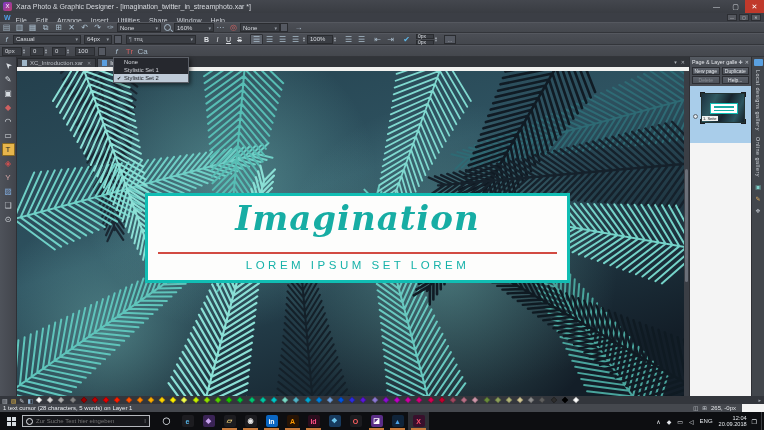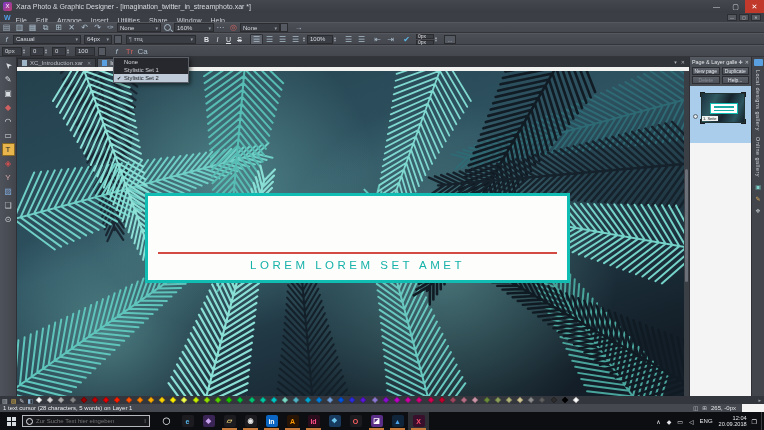--- a/index.html
+++ b/index.html
@@ -360,22 +360,23 @@
       <path d="M420,360 L357.88342917539507,128.1778016906236 M418.1882666842824,353.2385192159765 L371.5396888642151,332.7782164288008 M418.1882666842824,353.2385192159765 L448.3569687332881,312.1950883231272 M416.3765333685647,346.477038431953 L370.94209002177683,325.90051696827265 M416.3765333685647,346.477038431953 L445.43565478184775,305.94002644949614 M414.5648000528471,339.7155576479296 L370.340503639338,319.04877677305484 M414.5648000528471,339.7155576479296 L442.5307737740016,299.7054521890871 M412.7530667371294,332.9540768639061 L369.7344843094052,312.22288272672375 M412.7530667371294,332.9540768639061 L439.6426548857422,293.49104487645707 M410.9413334214118,326.1925960798826 L369.1235887728464,305.4227147942688 M410.9413334214118,326.1925960798826 L436.77162197323327,287.2964789286713 M409.1296001056941,319.4311152958591 L368.507376020405,298.6481460574525 M409.1296001056941,319.4311152958591 L433.9179935025752,281.12142392668386 M407.3178667899765,312.6696345118356 L367.88540739367426,291.8990427516068 M407.3178667899765,312.6696345118356 L431.0820824807583,274.96554469769063 M405.50613347425883,305.9081537278122 L367.25724668551067,285.17526430385664 M405.50613347425883,305.9081537278122 L428.264196387812,268.82850139843885 M403.6944001585412,299.1466729437887 L366.6224602398686,278.47666337276223 M403.6944001585412,299.1466729437887 L425.4646371101689,262.709949599476 M401.88266684282354,292.3851921597652 L365.9806170510347,271.8030858893737 M401.88266684282354,292.3851921597652 L422.68370087525074,256.6095403703207 M400.0709335271059,285.6237113757417 L365.3312888622445,265.1543710996864 M400.0709335271059,285.6237113757417 L419.9216781872928,250.5269203655391 M398.25920021138825,278.86223059171823 L364.67405026366,258.53035160849083 M398.25920021138825,278.86223059171823 L417.17885376441683,244.4617319117082 M396.44746689567063,272.1007498076948 L364.00847878969097,251.93085342460557 M396.44746689567063,272.1007498076948 L414.45550647696564,238.41361309524984 M394.63573357995296,265.3392690236713 L363.33415501563957,245.35569600748556 M394.63573357995296,265.3392690236713 L411.7519092871099,232.38219785111653 M392.82400026423534,258.5777882396478 L362.6506626536495,238.80469231519515 M392.82400026423534,258.5777882396478 L409.0683291897408,226.36711605231235 M391.01226694851766,251.81630745562435 L361.9575886479417,232.27764885373588 M391.01226694851766,251.81630745562435 L406.4050271546567,220.3679936002296 M389.20053363280005,245.05482667160086 L361.25452326931725,225.774365727719 M389.20053363280005,245.05482667160086 L403.7622580700584,214.38445251578403 M387.3888003170824,238.2933458875774 L360.54106020890896,219.29463669237225 M387.3888003170824,238.2933458875774 L401.14027068736044,208.41611103133 M385.57706700136475,231.5318651035539 L359.8167966711638,212.83824920687024 M385.57706700136475,231.5318651035539 L398.5393075673315,202.46258368333673 M383.76533368564714,224.77038431953045 L359.08133346603745,206.4049844889772 M383.76533368564714,224.77038431953045 L395.95960502757316,196.52348140580804 M381.95360036992946,218.00890353550696 L358.3342751003831,199.9946175709907 M381.95360036992946,218.00890353550696 L393.4013930913463,190.59841162442524 M380.14186705421184,211.24742275148347 L357.57522986851683,193.60691735697588 M380.14186705421184,211.24742275148347 L390.8648954377565,184.68697835139596 M378.33013373849417,204.48594196746 L356.8038099419413,187.24164668127696 M378.33013373849417,204.48594196746 L388.3503293533069,178.78878228098884 M376.51840042277655,197.72446118343652 L356.01963145821105,180.89856236829544 M376.51840042277655,197.72446118343652 L385.85790568482776,172.9034208857351 M374.7066671070589,190.96298039941306 L355.2223146089203,174.57741529352205 M374.7066671070589,190.96298039941306 L383.38782879379215,167.0304885132783 M372.89493379134126,184.20149961538957 L354.411483726799,168.27795044581003 M372.89493379134126,184.20149961538957 L380.9402965120262,161.16957648385196 M371.0832004756236,177.44001883136607 L353.58676737189614,161.99990699087766 M371.0832004756236,177.44001883136607 L378.5155000988224,155.32027318836649 M369.27146715990597,170.6785380473426 L352.7477984168372,155.74301833602652 M369.27146715990597,170.6785380473426 L376.11362419946437,149.4821641870853 M367.4597338441883,163.91705726331912 L351.8942141311363,149.50701219606248 M367.4597338441883,163.91705726331912 L373.73484680517043,143.65483230887023 M365.6480005284707,157.15557647929566 L351.025656264548,143.29161066040652 M365.6480005284707,157.15557647929566 L371.37933921446484,137.83785775097718 M363.836267212753,150.39409569527217 L350.14177112944157,137.09653026138122 M363.836267212753,150.39409569527217 L369.0472659959817,132.03081817938101 M362.0245338970354,143.6326149112487 L349.24220968218265,130.92148204365975 M362.0245338970354,143.6326149112487 L366.7387849527123,126.23328882961096 M360.21280058131777,136.87113412722522 L348.32662760350473,124.76617163486253 M360.21280058131777,136.87113412722522 L364.4540470876986,120.44484260807482 M358.4010672656001,130.10965334320173 L347.39468537785604,118.6302993172885 M358.4010672656001,130.10965334320173 L362.19319657118274,114.66505019385366" stroke="#68c8bf" stroke-width="2" fill="none" stroke-linecap="round" opacity="1"></path>
       <path d="M-20,330 L184.78801107224788,186.60589091223838 M-14.26593568997706,325.9849649455427 L-11.015807172970385,275.1078715413108 M-14.26593568997706,325.9849649455427 L34.65450297022855,340.3318339396145 M-8.531871379954119,321.96992989108537 L-4.776771068843209,272.1496459074157 M-8.531871379954119,321.96992989108537 L39.56820179156708,335.48083050704383 M-2.797807069931178,317.954894836628 L1.4385305172503102,269.196183188273 M-2.797807069931178,317.954894836628 L44.4693072537997,330.6505012131409 M2.936257240091763,313.9398597821707 L7.630056208712091,266.24707888734156 M2.936257240091763,313.9398597821707 L49.35818530771125,325.84102328515485 M8.670321550114704,309.92482472771337 L13.797770774701805,263.3019282019796 M8.670321550114704,309.92482472771337 L54.23520429370009,321.05256827990377 M14.404385860137644,305.90978967325606 L19.941645131528954,260.36032611108675 M14.404385860137644,305.90978967325606 L59.10073485989742,316.2853020524917 M20.13845017016059,301.89475461879874 L26.061656342843573,257.42186746273603 M20.13845017016059,301.89475461879874 L63.95514987988566,311.5393847261579 M25.872514480183526,297.87971956434137 L32.15778761862685,254.4861470617787 M25.872514480183526,297.87971956434137 L68.79882437003133,306.8149706632616 M31.60657879020647,293.86468450988406 L38.23002831298314,251.5527597574076 M31.60657879020647,293.86468450988406 L73.63213540644762,302.1122084374097 M37.34064310022941,289.84964945542674 L44.27837392073257,248.6213005306609 M37.34064310022941,289.84964945542674 L78.4554620416019,297.43124080673005 M43.07470741025235,285.83461440096943 L50.30282607280634,245.6913645818524 M43.07470741025235,285.83461440096943 L83.26918522058352,292.772204688295 M48.80877172027529,281.8195793465121 L56.30339253044637,242.7625474179112 M48.80877172027529,281.8195793465121 L88.07368769704743,288.1352311337011 M54.54283603029823,277.80454429205474 L62.280087178209634,239.83444493961503 M54.54283603029823,277.80454429205474 L92.869353948849,283.5204453058064 M60.27690034032118,273.78950923759743 L68.23293001577956,236.90665352870167 M60.27690034032118,273.78950923759743 L97.6565700933855,278.927966456632 M66.01096465034412,269.7744741831401 L74.16194714858669,233.97877013484202 M66.01096465034412,269.7744741831401 L102.43572380266002,274.35790790642864 M71.74502896036705,265.7594391286828 L80.06717077724011,231.05039236245983 M71.74502896036705,265.7594391286828 L107.20720421808323,269.81037702391427 M77.47909327039,261.7444040742255 L85.94863918577205,228.12111855738112 M77.47909327039,261.7444040742255 L111.97140186502864,265.2854752076845 M83.21315758041294,257.7293690197681 L91.80639672869863,225.19054789329874 M83.21315758041294,257.7293690197681 L116.72870856715727,260.7832978687988 M88.94722189043588,253.7143339653108 L97.64049381689905,222.2582804580355 M88.94722189043588,253.7143339653108 L121.47951736052713,256.30393441454623 M94.68128620045881,249.69929891085349 L103.45098690231616,219.3239173395902 M94.68128620045881,249.69929891085349 L126.22422240750367,251.84746823339245 M100.41535051048176,245.68426385639617 L109.237938461482,216.3870607119514 M100.41535051048176,245.68426385639617 L130.96321891048666,247.41397668111077 M106.1494148205047,241.66922880193886 L115.00141697787097,213.44731392066294 M106.1494148205047,241.66922880193886 L135.69690302546923,243.0035310680996 M111.88347913052763,237.65419374748151 L120.74149692308487,210.50428156812558 M111.88347913052763,237.65419374748151 L140.4256717754456,238.61619664788785 M117.61754344055058,233.63915869302417 L126.45825873687298,207.55756959861947 M117.61754344055058,233.63915869302417 L145.14992296368254,234.2520326068304 M123.35160775057352,229.62412363856686 L132.15178880599146,204.60678538303168 M123.35160775057352,229.62412363856686 L149.8700550868708,229.91109205499552 M129.08567206059647,225.60908858410954 L137.82217944190631,201.6515378032739 M129.08567206059647,225.60908858410954 L154.58646724817277,225.59342201824444 M134.8197363706194,221.59405352965223 L143.4695288573438,198.6914373363741 M134.8197363706194,221.59405352965223 L159.2995590701815,221.2990634315057 M140.55380068064235,217.57901847519489 L149.09394114169334,195.7260961382277 M140.55380068064235,217.57901847519489 L164.00973060780797,217.0280511332443 M146.2878649906653,213.56398342073754 L154.6955262352676,192.7551281269927 M146.2878649906653,213.56398342073754 L168.71738226111165,212.7804138611268 M152.02192930068824,209.54894836628023 L160.27439990242414,189.7781490661132 M152.02192930068824,209.54894836628023 L173.42291468809097,208.55617424888248 M157.75599361071116,205.53391331182291 L165.83068370355483,186.79477664695673 M157.75599361071116,205.53391331182291 L178.1267287174493,204.35534882436147 M163.4900579207341,201.5188782573656 L171.36450496594725,183.8046305710501 M163.4900579207341,201.5188782573656 L182.8292252613528,200.1779480087894 M169.22412223075705,197.50384320290826 L176.87599675352445,180.80733263189902 M169.22412223075705,197.50384320290826 L187.53080522819528,196.02397611721915 M174.95818654078,193.48880814845094 L182.3652978354683,177.80250679637624 M174.95818654078,193.48880814845094 L192.2318694353871,191.8934313601786 M180.69225085080294,189.4737730939936 L187.83255265373282,174.7897792856635 M180.69225085080294,189.4737730939936 L196.93281852218328,187.78630584651438" stroke="#5fc4bb" stroke-width="2" fill="none" stroke-linecap="round" opacity="1"></path>
       <path d="M560,-40 L410.00000000000006,219.8076211353316 M556.5,-33.93782217350893 L578.0868082560975,20.992771390683373 M556.5,-33.93782217350893 L498.1353064004028,-25.167249727816795 M553,-27.875644347017857 L573.7126439902397,26.3426918404159 M553,-27.875644347017857 L495.6892215156374,-18.70415212839162 M549.5,-21.813466520526788 L569.3540465001777,31.681023266448292 M549.5,-21.813466520526788 L493.24538963190355,-12.260330264110646 M546,-15.751288694035715 L565.0111564806416,37.00799796972196 M546,-15.751288694035715 L490.8035392233195,-5.83578982971366 M542.5,-9.689110867544645 L560.6841116098228,42.32384987265458 M542.5,-9.689110867544645 L488.3633988680334,0.5694669031968278 M539,-3.626933041053576 L556.3730465313198,47.62881448271782 M539,-3.626933041053576 L485.92469728879274,6.955441083580077 M535.5,2.4352447854374972 L552.0780928365039,52.92312885581876 M535.5,2.4352447854374972 L483.4871633934742,13.322137277918943 M532,8.49742261192857 L547.7993790473084,58.207031559489906 M532,8.49742261192857 L481.0505263155674,19.66956346672055 M528.5,14.559600438419636 L543.5370305994419,63.48076263589251 M528.5,14.559600438419636 L478.61451545460864,25.997731040555493 M525,20.62177826491071 L539.2911698260276,68.7445635646379 M525,20.62177826491071 L476.17886051655813,32.306654795636824 M521.5,26.683956091401782 L535.0619159416726,73.99867722543159 M521.5,26.683956091401782 L473.74329155411743,38.5963529289391 M518,32.74613391789285 L530.8493850269663,79.2433478605451 M518,32.74613391789285 L471.30753900698005,44.86684703285883 M514.5,38.80831174438393 L526.6536900134115,84.4788210371201 M514.5,38.80831174438393 L468.8713337420114,51.11816208941642 M511,44.870489570874994 L522.47494066879,89.70534360930975 M511,44.870489570874994 L466.4344070933532,57.35032646400102 M507.5,50.93266739736606 L518.3132435829631,94.92316368026229 M507.5,50.93266739736606 L463.99649090244543,63.56337189865908 M504,56.99484522385714 L514.1687021541101,100.13253056395158 M504,56.99484522385714 L461.55731755796364,69.75733350492756 M500.5,63.05702305034821 L510.04141657540555,105.33369474685924 M500.5,63.05702305034821 L459.11662003566414,75.9322497562126 M497,69.11920087683927 L505.931483822138,110.52690784951392 M497,69.11920087683927 L456.67413193813275,82.08816247971538 M493.5,75.18137870333035 L501.83899763926917,115.71242258789201 M493.5,75.18137870333035 L454.2295875344331,88.22511684790562 M490,81.24355652982142 L497.7640485294385,120.89049273468501 M490,81.24355652982142 L451.7827217996479,94.34316136954425 M486.5,87.30573435631248 L493.7067237414117,126.06137308043847 M486.5,87.30573435631248 L449.3332704543092,100.44234788025658 M483,93.36791218280356 L489.6671072589754,131.22531939456752 M483,93.36791218280356 L446.8809700037125,106.52273153265719 M479.50000000000006,99.43009000929464 L485.645279790281,136.38258838625376 M479.50000000000006,99.43009000929464 L444.42555777710976,112.58437078602779 M476.00000000000006,105.4922678357857 L481.6413187576351,141.53343766522875 M476.00000000000006,105.4922678357857 L441.96677196677564,118.62732739554961 M472.50000000000006,111.55444566227678 L477.6552982877421,146.67812570244917 M472.50000000000006,111.55444566227678 L439.5043516669433,124.65166640109194 M469.00000000000006,117.61662348876786 L473.6872892023969,151.8169117906681 M469.00000000000006,117.61662348876786 L437.03803691260424,130.65745611555778 M465.50000000000006,123.67880131525891 L469.73735900963027,156.95005600490813 M465.50000000000006,123.67880131525891 L434.56756871816657,136.64476811278888 M462.00000000000006,129.74097914175 L465.8055718953071,162.07781916284125 M462.00000000000006,129.74097914175 L432.0926891159682,142.61367721503166 M458.50000000000006,135.80315696824107 L461.89198871517954,167.2004627850798 M458.50000000000006,135.80315696824107 L429.61314119463907,148.5642614799649 M455.00000000000006,141.86533479473212 L457.9966669873951,172.31824905538468 M455.00000000000006,141.86533479473212 L427.128669137308,154.49660218729215 M451.50000000000006,147.9275126212232 L454.1196608854606,177.43144078079524 M451.50000000000006,147.9275126212232 L424.63901825964933,160.41078382489997 M448.00000000000006,153.98969044771428 L450.2610212316632,182.54030135168563 M448.00000000000006,153.98969044771428 L422.1439350477643,166.30689407458368 M444.50000000000006,160.05186827420533 L446.4207954909493,187.6450947017536 M444.50000000000006,160.05186827420533 L419.6431671958925,172.18502379734286 M441.00000000000006,166.1140461006964 L442.5990277652607,192.74608526794617 M441.00000000000006,166.1140461006964 L417.13646364394924,178.04526701824892 M437.50000000000006,172.1762239271875 L438.7957587883314,197.84353795032715 M437.50000000000006,172.1762239271875 L414.6235746148829,183.88772091088546 M434.00000000000006,178.23840175367854 L435.0110259209422,202.93771807189236 M434.00000000000006,178.23840175367854 L412.1042516518483,189.712485781365 M430.50000000000006,184.30057958016963 L431.24486314663653,208.02889133833696 M430.50000000000006,184.30057958016963 L409.5782476551919,195.51966505192328 M427.00000000000006,190.3627574066607 L427.4973010678963,213.1173237977803 M427.00000000000006,190.3627574066607 L407.0453169192428,201.30936524409327 M423.50000000000006,196.42493523315176 L423.7683669027785,218.20328180045325 M423.50000000000006,196.42493523315176 L404.5052151689061,207.08169596146143 M420.00000000000006,202.48711305964284 L420.0580844820139,223.28703195835368 M420.00000000000006,202.48711305964284 L401.9576995960535,212.83676987200863 M416.50000000000006,208.54929088613392 L416.3664742465663,228.36884110487426 M416.50000000000006,208.54929088613392 L399.4025288957064,218.57470269003716 M413.00000000000006,214.61146871262497 L412.69355324565447,233.44897625440848 M413.00000000000006,214.61146871262497 L396.83946330200735,224.29561315768728" stroke="#101b24" stroke-width="2.6" fill="none" stroke-linecap="round" opacity="1"></path>
       <path d="M700,90 L421.0654845343112,114.40360796934442 M693.0266371133578,90.61009019923361 L662.5910326833399,136.44538645637016 M693.0266371133578,90.61009019923361 L655.0942022351878,50.75622232905826 M686.0532742267155,91.22018039846722 L655.7016951248941,135.93151281012626 M686.0532742267155,91.22018039846722 L648.3987624167335,52.45860999230439 M679.0799113400733,91.83027059770083 L648.8320787119914,135.42421766955408 M679.0799113400733,91.83027059770083 L641.7216017897866,54.151094551176655 M672.1065484534312,92.44036079693444 L641.9820570109127,134.9237859805238 M672.1065484534312,92.44036079693444 L635.0625463611094,55.833417343757944 M665.1331855667889,93.05045099616805 L635.1514998312822,134.43050078416746 M665.1331855667889,93.05045099616805 L628.4214187686334,57.50532223626845 M658.1598226801467,93.66054119540166 L628.3402732518708,133.94464316993515 M658.1598226801467,93.66054119540166 L621.7980383150233,59.16655566481575 M651.1864597935045,94.27063139463527 L621.5482396469665,133.46649222898046 M651.1864597935045,94.27063139463527 L615.1922210017407,60.81686667672222 M644.2130969068622,94.88072159386888 L614.7752577133059,132.99632500788186 M644.2130969068622,94.88072159386888 L608.6037795636025,62.456006971423534 M637.23973402022,95.4908117931025 L608.0211824975645,132.53441646270673 M637.23973402022,95.4908117931025 L602.0325235038313,64.08373094093345 M630.2663711335778,96.1009019923361 L601.2858654244011,132.08103941342415 M630.2663711335778,96.1009019923361 L595.4782591295884,65.69979570986851 M623.2930082469356,96.71099219156972 L594.569154325052,131.63646449867372 M623.2930082469356,96.71099219156972 L588.940789587989,67.30396117502674 M616.3196453602934,97.32108239080333 L587.8708934664693,131.20096013089614 M616.3196453602934,97.32108239080333 L582.4199149025891,68.8959900445154 M609.3462824736512,97.93117259003694 L581.1909235810022,130.77479245183244 M609.3462824736512,97.93117259003694 L575.915432010343,70.47564787642187 M602.3729195870089,98.54126278927055 L574.529081896613,130.35822528839802 M602.3729195870089,98.54126278927055 L569.427134799023,72.04270311702217 M595.3995567003667,99.15135298850416 L567.885202167626,129.95152010893787 M595.3995567003667,99.15135298850416 L562.9548141450967,73.59692713852162 M588.4261938137245,99.76144318773777 L561.2591147060026,129.55493597986916 M588.4261938137245,99.76144318773777 L556.4982579520575,75.13809427632268 M581.4528309270822,100.37153338697138 L554.6506464131406,129.16872952271746 M581.4528309270822,100.37153338697138 L550.0572511891993,76.66598186581423 M574.4794680404401,100.98162358620499 L548.0596208121891,128.79315487155273 M574.4794680404401,100.98162358620499 L543.6315759308329,78.18037027867744 M567.5061051537979,101.5917137854386 L541.4858580808776,128.42846363083126 M567.5061051537979,101.5917137854386 L537.221011395937,79.68104295870265 M560.5327422671556,102.20180398467221 L534.9291750848533,128.07490483364913 M560.5327422671556,102.20180398467221 L530.8253339882378,81.16778645711261 M553.5593793805134,102.81189418390582 L528.3893854115204,127.73272490041398 M553.5593793805134,102.81189418390582 L524.4443173367109,82.64039046738706 M546.5860164938712,103.42198438313943 L521.8662994043779,127.40216759794014 M546.5860164938712,103.42198438313943 L518.0777323365005,84.09864785958308 M539.6126536072289,104.03207458237304 L515.3597241978493,127.08347399897355 M539.6126536072289,104.03207458237304 L511.7253471902489,85.54235471414725 M532.6392907205868,104.64216478160665 L508.8694637526019,126.77688244215202 M532.6392907205868,104.64216478160665 L505.3869274498309,86.97131035521417 M525.6659278339446,105.25225498084026 L502.3953188913453,126.48262849240665 M525.6659278339446,105.25225498084026 L499.06223605848584,88.3853173833868 M518.6925649473023,105.86234518007387 L495.93708733510977,126.20094490180995 M518.6925649473023,105.86234518007387 L492.75103339334277,89.78418170799412 M511.7192020606601,106.47243537930748 L489.49456373999436,125.9320615708764 M511.7192020606601,106.47243537930748 L486.45307730833065,91.16771257882122 M504.7458391740179,107.0825255785411 L483.0675397343818,125.67620551032098 M504.7458391740179,107.0825255785411 L480.1681231774683,92.53572261730761 M497.77247628737564,107.6926157777747 L476.65580395661374,125.43360080328091 M497.77247628737564,107.6926157777747 L473.8959239385275,93.88802784720922 M490.7991134007334,108.30270597700832 L470.2591420931211,125.20446856800646 M490.7991134007334,108.30270597700832 L467.6362301370626,95.22444772471954 M483.8257505140912,108.91279617624193 L463.87733691700373,124.9890269210258 M483.8257505140912,108.91279617624193 L461.3887899708005,96.54480516804603 M476.852387627449,109.52288637547554 L457.51016832705307,124.7874909407891 M476.852387627449,109.52288637547554 L455.15334933438373,97.84892658643707 M469.8790247408068,110.13297657470915 L451.157413387214,124.60007263179762 M469.8790247408068,110.13297657470915 L448.9296518644614,99.13664190865599 M462.9056618541646,110.74306677394276 L444.81884636647703,124.42698088922228 M462.9056618541646,110.74306677394276 L442.71743898511954,100.40778461089724 M455.93229896752234,111.35315697317637 L438.49423877919793,124.26842146401725 M455.93229896752234,111.35315697317637 L436.51644995364603,101.66219174414178 M448.9589360808801,111.96324717240998 L432.18335942583667,124.12459692853331 M448.9589360808801,111.96324717240998 L430.3264219066217,102.8997039609468 M441.98557319423793,112.57333737164359 L425.8859744341108,123.99570664263602 M441.98557319423793,112.57333737164359 L424.1470899063324,104.12016554166668 M435.0122103075957,113.1834275708772 L419.60184730055676,123.88194672033367 M435.0122103075957,113.1834275708772 L417.97818698749336,105.32342442010109 M428.03884742095346,113.79351777011081 L413.3307389324936,123.78350999691935 M428.03884742095346,113.79351777011081 L411.8194442042814,106.50933220856663" stroke="#15212b" stroke-width="2.4" fill="none" stroke-linecap="round" opacity="1"></path>
       <path d="M700,330 L474.833395016046,199.99999999999997 M693.937822173509,326.5 L646.4256136382892,345.0911387522601 M693.937822173509,326.5 L686.2821163506376,276.05765104246575 M687.8756443470179,323 L641.0783849210818,340.72055614876774 M687.8756443470179,323 L679.8234664280712,273.61210643526465 M681.8134665205268,319.5 L635.7444458299142,336.3679854341858 M681.8134665205268,319.5 L673.3870600718914,271.1690650373656 M675.7512886940357,316 L630.423486254369,332.03361238119925 M675.7512886940357,316 L666.9729031107536,268.72816539892676 M669.6891108675446,312.5 L625.1151936189428,327.71761811568405 M669.6891108675446,312.5 L660.5809961165164,266.2890462586834 M663.6269330410536,309 L619.8192529477932,323.4201790851069 M663.6269330410536,309 L654.211334409247,263.85134661582117 M657.5647552145625,305.5 L614.5353469298813,319.1414670277871 M657.5647552145625,305.5 L647.8639080631733,261.4147058017599 M651.5025773880715,302 L609.2631559844982,314.8816489430259 M651.5025773880715,302 L641.5387019135782,258.9787635518365 M645.4403995615804,298.5 L604.0023583271648,310.6408870621083 M645.4403995615804,298.5 L635.2356955646362,256.54316007687487 M639.3782217350893,295 L598.7526300358918,306.41933882018145 M639.3782217350893,295 L628.9548633981894,254.1075361346301 M633.3160439085982,291.5 L593.5136451177927,302.21715682901413 M633.3160439085982,291.5 L622.6961745834636,251.67153310109634 M627.2538660821072,288 L588.2850755760323,298.0344888506419 M627.2538660821072,288 L616.4595930877173,249.23479304166446 M621.1916882556161,284.5 L583.066591477106,293.87147777190137 M621.1916882556161,284.5 L610.2450776878288,246.79695878211936 M615.129510429125,281 L577.8578610184328,289.7282615798589 M615.129510429125,281 L604.0525819828124,244.35767397946373 M609.067332602634,277.5 L572.6585505962539,285.604973338136 M609.067332602634,277.5 L597.8820544072653,241.91658319255708 M603.0051547761428,274 L567.4683248738245,281.5017411641362 M603.0051547761428,274 L591.7334382457411,239.47333195255777 M596.9429769496518,270.5 L562.2868468498862,277.41868820717656 M596.9429769496518,270.5 L585.6066716480477,237.02756683315624 M590.8807991231607,267 L557.1137779274092,273.3559326275273 M590.8807991231607,267 L579.501687645466,234.57893552058792 M584.8186212966697,263.5 L551.9487779825929,269.3135875763631 M584.8186212966697,263.5 L573.4184141678874,232.1270868834139 M578.7564434701786,260 L546.7915054341128,265.2917611766286 M578.7564434701786,260 L567.3567740618663,229.67167104205726 M572.6942656436876,256.5 L541.6416173126013,261.29055650482127 M572.6942656436876,256.5 L561.3166851095845,227.2123394380842 M566.6320878171964,253 L536.4987693303516,257.3100715736953 M566.6320878171964,253 L555.2980600487233,224.74874490321747 M560.5699099907054,249.5 L531.3626159512328,253.35039931588764 M560.5699099907054,249.5 L549.300806593242,222.2805417280711 M554.5077321642143,246 L526.2328104608027,249.41162756847004 M554.5077321642143,246 L543.3248274550549,219.80738573059458 M548.4455543377233,242.5 L521.1090050366095,245.49383905842902 M548.4455543377233,242.5 L537.370020366608,217.3289343242152 M542.3833765112322,239 L515.9908508186667,241.59711138907568 M542.3833765112322,239 L531.4362781043468,214.84484658566691 M536.3211986847411,235.5 L510.8779979800927,237.72151702738796 M536.3211986847411,235.5 L525.5234885130745,212.3547833224943 M530.2590208582501,231.99999999999997 L505.77009579790086,233.86712329228692 M530.2590208582501,231.99999999999997 L519.6315345311937,209.85840714022072 M524.1968430317589,228.49999999999997 L500.6667927239289,230.0339923438491 M524.1968430317589,228.49999999999997 L513.760294216828,207.35538250916875 M518.1346652052679,224.99999999999997 L495.5677364558955,226.22218117345588 M518.1346652052679,224.99999999999997 L507.9096407748216,204.84537583092214 M512.0724873787768,221.49999999999997 L490.4725740085717,222.43174159488277 M512.0724873787768,221.49999999999997 L502.0794425846054,202.32805550441782 M506.0103095522858,217.99999999999997 L485.380951785056,218.66272023632794 M506.0103095522858,217.99999999999997 L496.26956322893295,199.80309199165723 M499.9481317257947,214.49999999999997 L480.29251564814,214.91515853338322 M499.9481317257947,214.49999999999997 L490.4798615234751,197.27015788302552 M493.8859538993036,210.99999999999997 L475.2069109917527,211.1890927229469 M493.8859538993036,210.99999999999997 L484.71019154727094,194.72892796220788 M487.8237760728125,207.49999999999997 L470.1237828124725,207.4845538380803 M487.8237760728125,207.49999999999997 L478.96040267402907,192.179079270692 M481.76159824632146,203.99999999999997 L465.042775781093,203.80156770380842 M481.76159824632146,203.99999999999997 L473.2303396042741,189.6202911718459 M475.6994204198304,200.49999999999997 L459.9635343142316,200.14015493386498 M475.6994204198304,200.49999999999997 L467.51984239833155,187.05224541456033" stroke="#0f1a22" stroke-width="2.4" fill="none" stroke-linecap="round" opacity="1"></path>
       <path d="M300,380 L282.56885145046834,180.76106038165088 M299.3899098007664,373.02663711335776 L257.2467515890439,344.7940089689266 M299.3899098007664,373.02663711335776 L335.99027431606225,337.90484340421654 M298.7798196015328,366.0532742267156 L258.09271288633425,337.9452744553685 M298.7798196015328,366.0532742267156 L333.9678948041385,331.30705619459354 M298.1697294022992,359.07991134007335 L258.92628642349,331.13224833994127 M298.1697294022992,359.07991134007335 L331.96391555270054,324.7422837803245 M297.55963920306556,352.1065484534311 L259.7467510260604,324.354598905457 M297.55963920306556,352.1065484534311 L329.9789891778536,318.2100742531222 M296.949549003832,345.1331855667889 L260.55339251479717,317.61198114500365 M296.949549003832,345.1331855667889 L328.013759099037,311.7099638315796 M296.33945880459834,338.1598226801467 L261.34550393777766,310.90403689475943 M296.33945880459834,338.1598226801467 L326.0688593334899,305.2414770322752 M295.72936860536475,331.18645979350447 L262.12238580015156,304.23039497072097 M295.72936860536475,331.18645979350447 L324.1449142937387,298.8041268443185 M295.1192784061311,324.21309690686223 L262.8833462914466,297.5906713093053 M295.1192784061311,324.21309690686223 L322.2425385881584,292.39741490728767 M294.50918820689753,317.23973402022006 L263.6277015103707,290.98446911178246 M294.50918820689753,317.23973402022006 L320.3623368246678,286.02083169250386 M293.8990980076639,310.2663711335778 L264.3547756870455,284.4113789924959 M293.8990980076639,310.2663711335778 L318.5049034176088,279.6738566875908 M293.2890078084303,303.2930082469356 L265.0639014026118,277.87097913082795 M293.2890078084303,303.2930082469356 L316.67082239786714,273.3559585842651 M292.67891760919673,296.3196453602934 L265.7544198061424,271.36283542686397 M292.67891760919673,296.3196453602934 L314.8606672262848,267.06659546930234 M292.0688274099631,289.3462824736512 L266.4256808288038,264.88650166070886 M292.0688274099631,289.3462824736512 L313.07500061041725,260.80521501862205 M291.4587372107295,282.37291958700894 L267.07704339520615,258.4415196554113 M291.4587372107295,282.37291958700894 L311.31437432468624,254.57125469443704 M290.84864701149587,275.3995567003667 L267.7078756318811,252.02741944344467 M290.84864701149587,275.3995567003667 L309.5793290339776,248.36414194540725 M290.2385568122623,268.42619381372447 L268.3175550728313,245.64371943669815 M290.2385568122623,268.42619381372447 L307.87039412073386,242.18329440974114 M289.62846661302865,261.4528309270823 L268.9054688620911,239.289926599927 M289.62846661302865,261.4528309270823 L306.1880875155895,236.0281201211858 M289.01837641379507,254.47946804044005 L269.47101395324535,232.9655366276115 M289.01837641379507,254.47946804044005 L304.5329155315952,229.89801771784417 M288.40828621456143,247.50610515379785 L270.0135973058459,226.67003412417284 M288.40828621456143,247.50610515379785 L302.9053727020791,223.79237665376155 M287.79819601532785,240.5327422671556 L270.5326360786751,220.40289278749353 M287.79819601532785,240.5327422671556 L301.3059416221875,217.71057741321673 M287.18810581609426,233.5593793805134 L271.0275578197986,214.16357559568863 M287.18810581609426,233.5593793805134 L299.73509279415197,211.6519917276587 M286.5780156168606,226.5860164938712 L271.49780065335625,207.95153499707345 M286.5780156168606,226.5860164938712 L298.1932844763234,205.6159827952241 M285.96792541762704,219.61265360722896 L271.9428134630381,201.76621310327286 M285.96792541762704,219.61265360722896 L296.6809625360172,199.60190550277284 M285.3578352183934,212.63929072058676 L272.3620560721931,195.6070418854157 M285.3578352183934,212.63929072058676 L295.19856030620866,193.60910665037756 M284.7477450191598,205.66592783394452 L272.75499942052187,189.47344337335758 M284.7477450191598,205.66592783394452 L293.7464984461205,187.6369251782022 M284.1376548199262,198.69256494730232 L273.12112573730104,183.36482985787458 M284.1376548199262,198.69256494730232 L292.3251848057393,181.68469239570402 M283.5275646206926,191.71920206066008 L273.459928711094,177.28060409576887 M283.5275646206926,191.71920206066008 L290.9350142943006,175.75173221309296 M282.91747442145896,184.74583917401787 L273.7709136558966,171.22015951782774 M282.91747442145896,184.74583917401787 L289.5763687527779,169.83736137498258" stroke="#142029" stroke-width="2" fill="none" stroke-linecap="round" opacity="1"></path>
       <path d="M430,-20 L361.59597133486625,167.9385241571817 M427.6058589967203,-13.422151654498641 L453.86890722355093,29.97576734901083 M427.6058589967203,-13.422151654498641 L379.5915522215551,2.9410210482605237 M425.21171799344063,-6.844303308997283 L450.2078056370416,35.825310077034466 M425.21171799344063,-6.844303308997283 L378.63610515968907,9.775341487462018 M422.81757699016094,-0.26645496349592435 L446.5730221951537,41.64772529942446 M422.81757699016094,-0.26645496349592435 L377.67793445388554,16.571964074444498 M420.42343598688126,6.311393382005434 L442.9650703141667,47.443618435544 M420.42343598688126,6.311393382005434 L376.7162576483914,23.331022569724027 M418.0292949836016,12.889241727506793 L439.384451454073,53.21360399303658 M418.0292949836016,12.889241727506793 L375.7502956046667,30.05266538119615 M415.6351539803219,19.46709007300815 L435.8316549643333,58.9583053493557 M415.6351539803219,19.46709007300815 L374.77927275997297,36.73705549592495 M413.24101297704226,26.04493841850951 L432.3071579334394,64.67835453075168 M413.24101297704226,26.04493841850951 L373.80241738467976,43.384370407536224 M410.8468719737626,32.62278676401087 L428.81142504232537,70.37439198877968 M410.8468719737626,32.62278676401087 L372.81896183821505,49.99480203923794 M408.4527309704829,39.200635109512234 L425.3449084216684,76.04706637439405 M408.4527309704829,39.200635109512234 L371.82814282358976,56.56855666249193 M406.0585899672032,45.778483455013586 L421.90804751311686,81.69703430969423 M406.0585899672032,45.778483455013586 L370.82920164042133,63.105854811362015 M403.6644489639235,52.35633180051495 L418.50126893448396,87.32496015738903 M403.6644489639235,52.35633180051495 L369.82138443638695,69.60693119256499 M401.27030796064383,58.9341801460163 L415.12498634894416,92.93151578804512 M401.27030796064383,58.9341801460163 L368.8039424570351,76.07203459125193 M398.87616695736415,65.51202849151767 L411.77960033826685,98.5173803451884 M398.87616695736415,65.51202849151767 L367.7761322938835,82.50142777254885 M396.48202595408446,72.08987683701902 L408.4654982801233,104.08324000832474 M396.48202595408446,72.08987683701902 L366.7372161307354,88.89538737888584 M394.0878849508048,78.66772518252039 L405.183054229499,109.62978775394996 M394.0878849508048,78.66772518252039 L365.6864619881424,95.25420382314672 M391.6937439475251,85.24557352802174 L401.9326288042445,115.15772311461684 M391.6937439475251,85.24557352802174 L364.6231439659465,101.57818117767019 M389.2996029442454,91.8234218735231 L398.7145690747953,120.66775193612983 M389.2996029442454,91.8234218735231 L363.54654248383173,107.86763705913678 M386.9054619409657,98.40127021902447 L395.5292084580916,126.1605861329363 M386.9054619409657,98.40127021902447 L362.4559445198179,114.12290250937488 M384.51132093768604,104.97911856452582 L392.37686661572576,131.63694344178597 M384.51132093768604,104.97911856452582 L361.35064384662877,120.34432187212238 M382.1171799344064,111.55696691002717 L389.25784935634607,137.09754717372863 M382.1171799344064,111.55696691002717 L360.22994126586804,126.53225266577954 M379.7230389311267,118.13481525552854 L386.1724485423427,142.5431259645218 M379.7230389311267,118.13481525552854 L359.0931448399365,132.68706545219138 M377.32889792784704,124.7126636010299 L383.1209420008418,147.97441352352038 M377.32889792784704,124.7126636010299 L357.9395701216255,138.80914370149767 M374.93475692456735,131.29051194653127 L380.1035934390314,153.39214838112008 M374.93475692456735,131.29051194653127 L356.76854038132143,144.8988836530911 M372.54061592128767,137.8683602920326 L377.12065236384245,158.79707363482726 M372.54061592128767,137.8683602920326 L355.57938683175644,150.95669417272342 M370.146474918008,144.44620863753397 L374.1723540060065,164.18993669402866 M370.146474918008,144.44620863753397 L354.37144885024253,156.98299660580238 M367.7523339147283,151.02405698303534 L371.2589192485113,169.5714890235335 M367.7523339147283,151.02405698303534 L353.144074198326,162.9782246269216 M365.3581929114486,157.6019053285367 L368.3805545594725,174.94248588596196 M365.3581929114486,157.6019053285367 L351.89661923879976,168.94282408566775 M362.9640519081689,164.17975367403804 L365.5374519294414,180.303686083054 M362.9640519081689,164.17975367403804 L350.6284491500122,174.87725284874972" stroke="#7fd8cf" stroke-width="1.8" fill="none" stroke-linecap="round" opacity="1"></path>
       <path d="M180,360 L247.29295172665547,108.85928516484228 M181.81173331571765,353.2385192159765 L151.55700781098864,312.1569907070043 M181.81173331571765,353.2385192159765 L228.55385844182405,332.7882346532764 M183.6234666314353,346.477038431953 L154.39470179309922,305.86077437400144 M183.6234666314353,346.477038431953 L229.24445153165146,325.91670437011817 M185.43519994715294,339.7155576479296 L157.2184372348524,299.5820566539006 M185.43519994715294,339.7155576479296 L229.9383837655772,319.06730760044275 M187.24693326287058,332.9540768639061 L160.0279544311318,293.32058608454935 M187.24693326287058,332.9540768639061 L230.6360057859056,312.23995642419624 M189.05866657858823,326.1925960798826 L162.8229975272827,287.0761076200225 M189.05866657858823,326.1925960798826 L231.33766669223004,305.43455789245564 M190.87039989430588,319.4311152958591 L165.6033145663933,280.84836268498407 M190.87039989430588,319.4311152958591 L232.04371397330476,298.6510140508673 M192.68213321002352,312.6696345118357 L168.36865753584547,274.63708922965463 M192.68213321002352,312.6696345118357 L232.7544934392472,291.8892219639739 M194.49386652574117,305.9081537278122 L171.1187824131274,268.4420217853734 M194.49386652574117,305.9081537278122 L233.4703491540821,285.14907374042747 M196.30559984145884,299.1466729437887 L173.8534492108993,262.2628915207477 M196.30559984145884,299.1466729437887 L234.19162336863872,278.4304565590824 M198.1173331571765,292.3851921597652 L176.57242202130675,256.0994262983771 M198.1173331571765,292.3851921597652 L234.91865645381196,271.73325269596387 M199.92906647289414,285.6237113757418 L179.2754690595331,249.9513507321454 M199.92906647289414,285.6237113757418 L235.65178683419956,265.0573395521076 M201.74079978861178,278.8622305917183 L181.96236270658466,243.81838624506742 M201.74079978861178,278.8622305917183 L236.39135092212484,258.4025896822645 M203.55253310432943,272.1007498076948 L184.63287955130085,237.70025112768477 M203.55253310432943,272.1007498076948 L237.13768305205772,251.76887082446737 M205.36426642004707,265.3392690236713 L187.28680043158343,231.59666059699597 M205.36426642004707,265.3392690236713 L237.8911154154434,245.15604593045143 M207.17599973576472,258.5777882396478 L189.92391047483767,225.50732685591436 M207.17599973576472,258.5777882396478 L238.65197799595097,238.5639731969259 M208.98773305148237,251.81630745562435 L192.54399913761864,219.43195915324148 M208.98773305148237,251.81630745562435 L239.4205985051515,231.9925060976892 M210.7994663672,245.0548266716009 L195.14686024447653,213.3702638441469 M210.7994663672,245.0548266716009 L240.19730231863738,225.44149341658337 M212.61119968291766,238.2933458875774 L197.73229202599472,207.32194445114317 M212.61119968291766,238.2933458875774 L240.98241241259282,218.91077928128095 M214.4229329986353,231.53186510355394 L200.3000971560141,201.28670172554632 M214.4229329986353,231.53186510355394 L241.7762493008265,212.4002031978992 M216.23466631435295,224.77038431953045 L202.85008278803778,195.26423370941032 M216.23466631435295,224.77038431953045 L242.57913097227663,205.90960008643427 M218.0463996300706,218.008903535507 L205.3820605908105,189.25423579792616 M218.0463996300706,218.008903535507 L243.39137282899924,199.4388003170112 M219.85813294578827,211.2474227514835 L207.8958467830663,183.2564008022736 M219.85813294578827,211.2474227514835 L244.21328762464952,192.98762974694088 M221.6698662615059,204.48594196746 L210.39126216743938,177.2704190129161 M221.6698662615059,204.48594196746 L245.04518540346658,186.5559097585797 M223.48159957722356,197.72446118343655 L212.86813216353306,171.29597826332684 M223.48159957722356,197.72446118343655 L245.88737343977272,180.14345729798367 M225.29333289294118,190.96298039941306 L215.32628684013937,165.33276399413612 M225.29333289294118,190.96298039941306 L246.7401561779954,173.75008491435142 M227.10506620865885,184.2014996153896 L217.7655609466076,159.38045931768818 M227.10506620865885,184.2014996153896 L247.60383517322435,167.37560080024852 M228.9167995243765,177.4400188313661 L220.18579394335265,153.43874508299746 M228.9167995243765,177.4400188313661 L248.4787090323112,161.01980883260623 M230.72853284009415,170.67853804734264 L222.58683003150153,147.50729994109216 M230.72853284009415,170.67853804734264 L249.3650733555237,154.68250861448797 M232.5402661558118,163.91705726331915 L224.96851818167139,141.5858004107347 M232.5402661558118,163.91705726331915 L250.26322067876296,148.36349551761586 M234.35199947152944,157.1555764792957 L227.3307121618749,135.67392094450778 M234.35199947152944,157.1555764792957 L251.17344041635354,142.06256072565006 M236.16373278724708,150.3940956952722 L229.67327056454837,129.7713339952544 M236.16373278724708,150.3940956952722 L252.09601880441627,135.77949127821338 M237.97546610296473,143.6326149112487 L231.99605683269849,123.87771008286106 M237.97546610296473,143.6326149112487 L253.0312388448333,129.51407011565425 M239.78719941868238,136.87113412722525 L234.29893928516285,117.99271786137233 M239.78719941868238,136.87113412722525 L253.9793802498141,123.266076124539 M241.59893273440002,130.10965334320176 L236.58179114098093,112.11602418642562 M241.59893273440002,130.10965334320176 L254.94071938707256,117.0352841838668 M243.41066605011767,123.3481725591783 L238.84449054287066,106.24729418299488 M243.41066605011767,123.3481725591783 L255.91552922562357,110.82146521199898 M245.22239936583532,116.5866917751548 L241.08692057980755,100.38619131343097 M245.22239936583532,116.5866917751548 L256.9040792822089,104.6243862142943 M247.034132681553,109.82521099113134 L243.30896930870236,94.53237744578821 M247.034132681553,109.82521099113134 L257.9066355683605,98.44381033144265" stroke="#8adfd5" stroke-width="2.2" fill="none" stroke-linecap="round" opacity="1"></path>
     </svg>
   <div id="design-box">
+    <div id="heading">Imagination</div>
     <div id="red-underline"></div>
-    <div id="subheading">LOREM LOREM SET AMET</div>
+    <div id="subheading">LOREM IPSUM SET LOREM</div>
   </div>
   <div id="vscroll">
       <div class="thumb"></div>
     </div>
 </div>
 
 <div class="abs" id="style-menu">
     <div class="mitem">
       <span class="chk"></span>
       <span>None</span>

